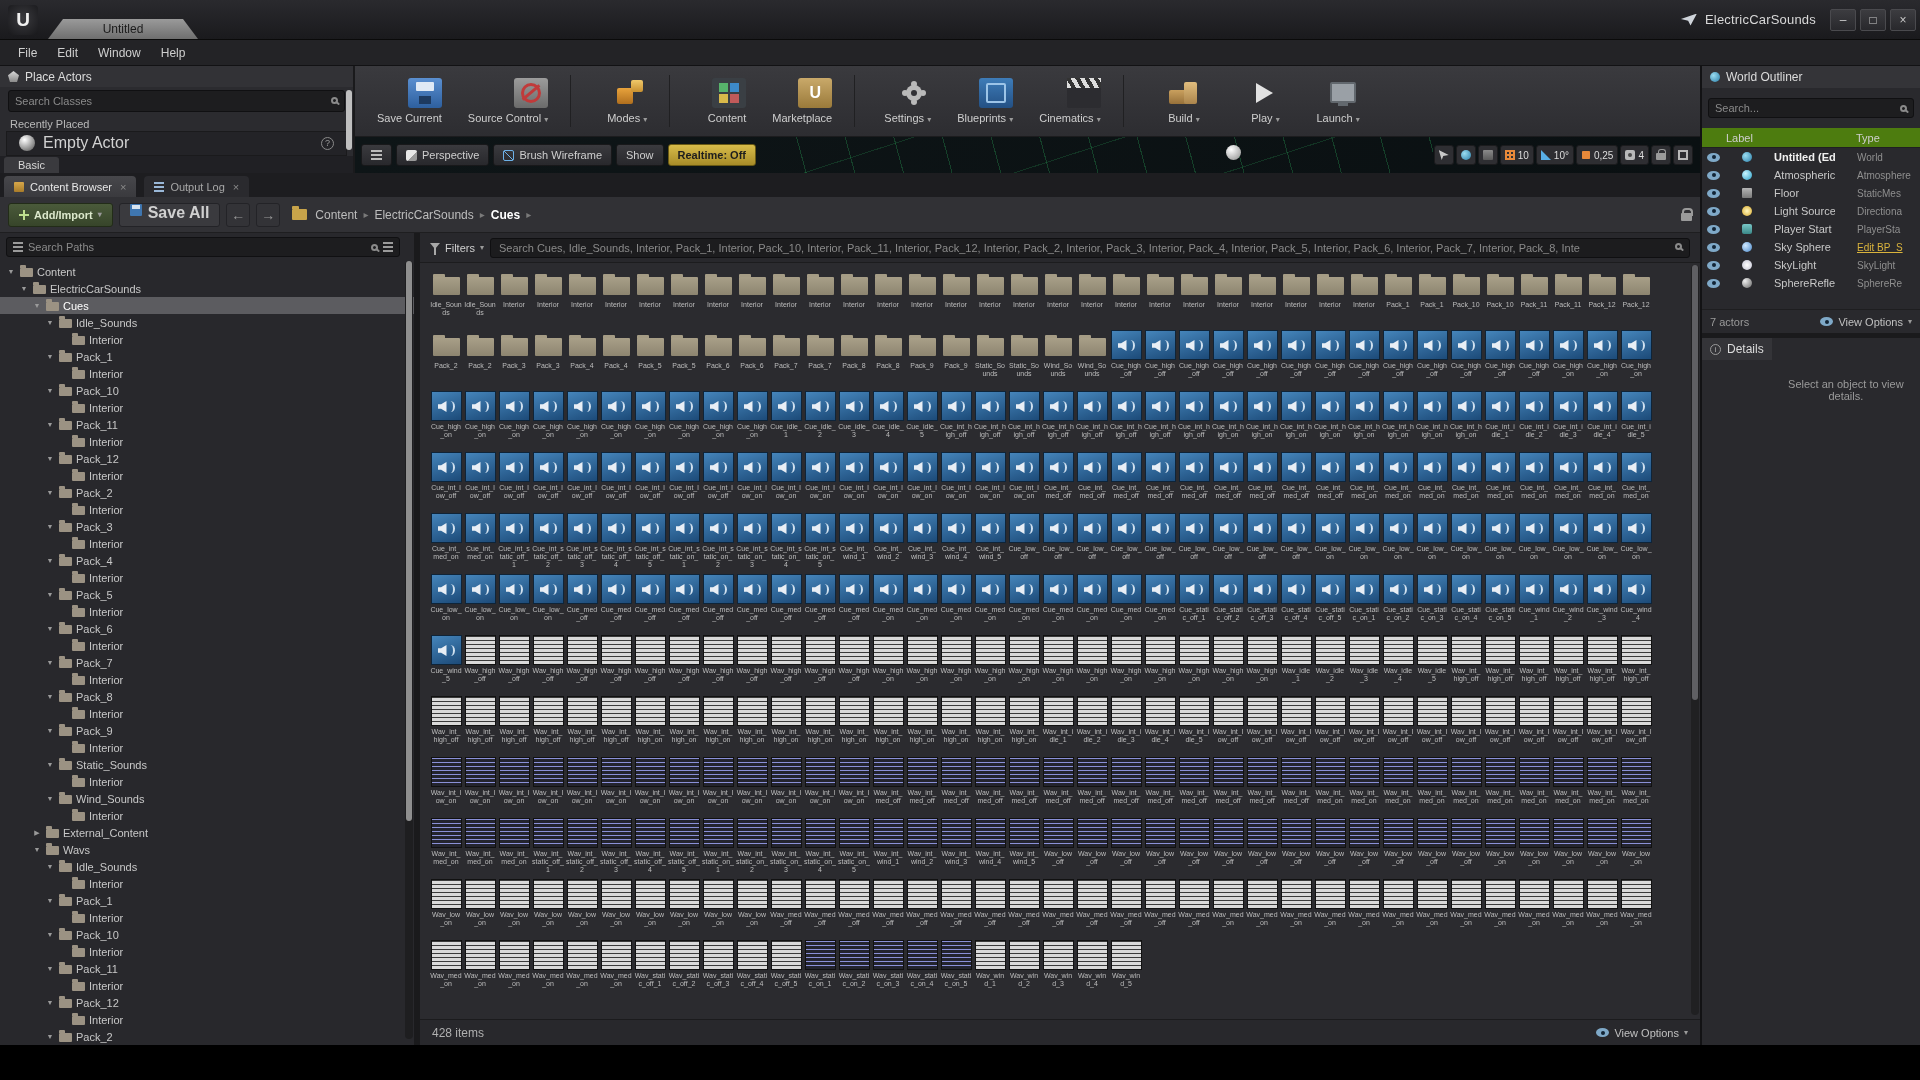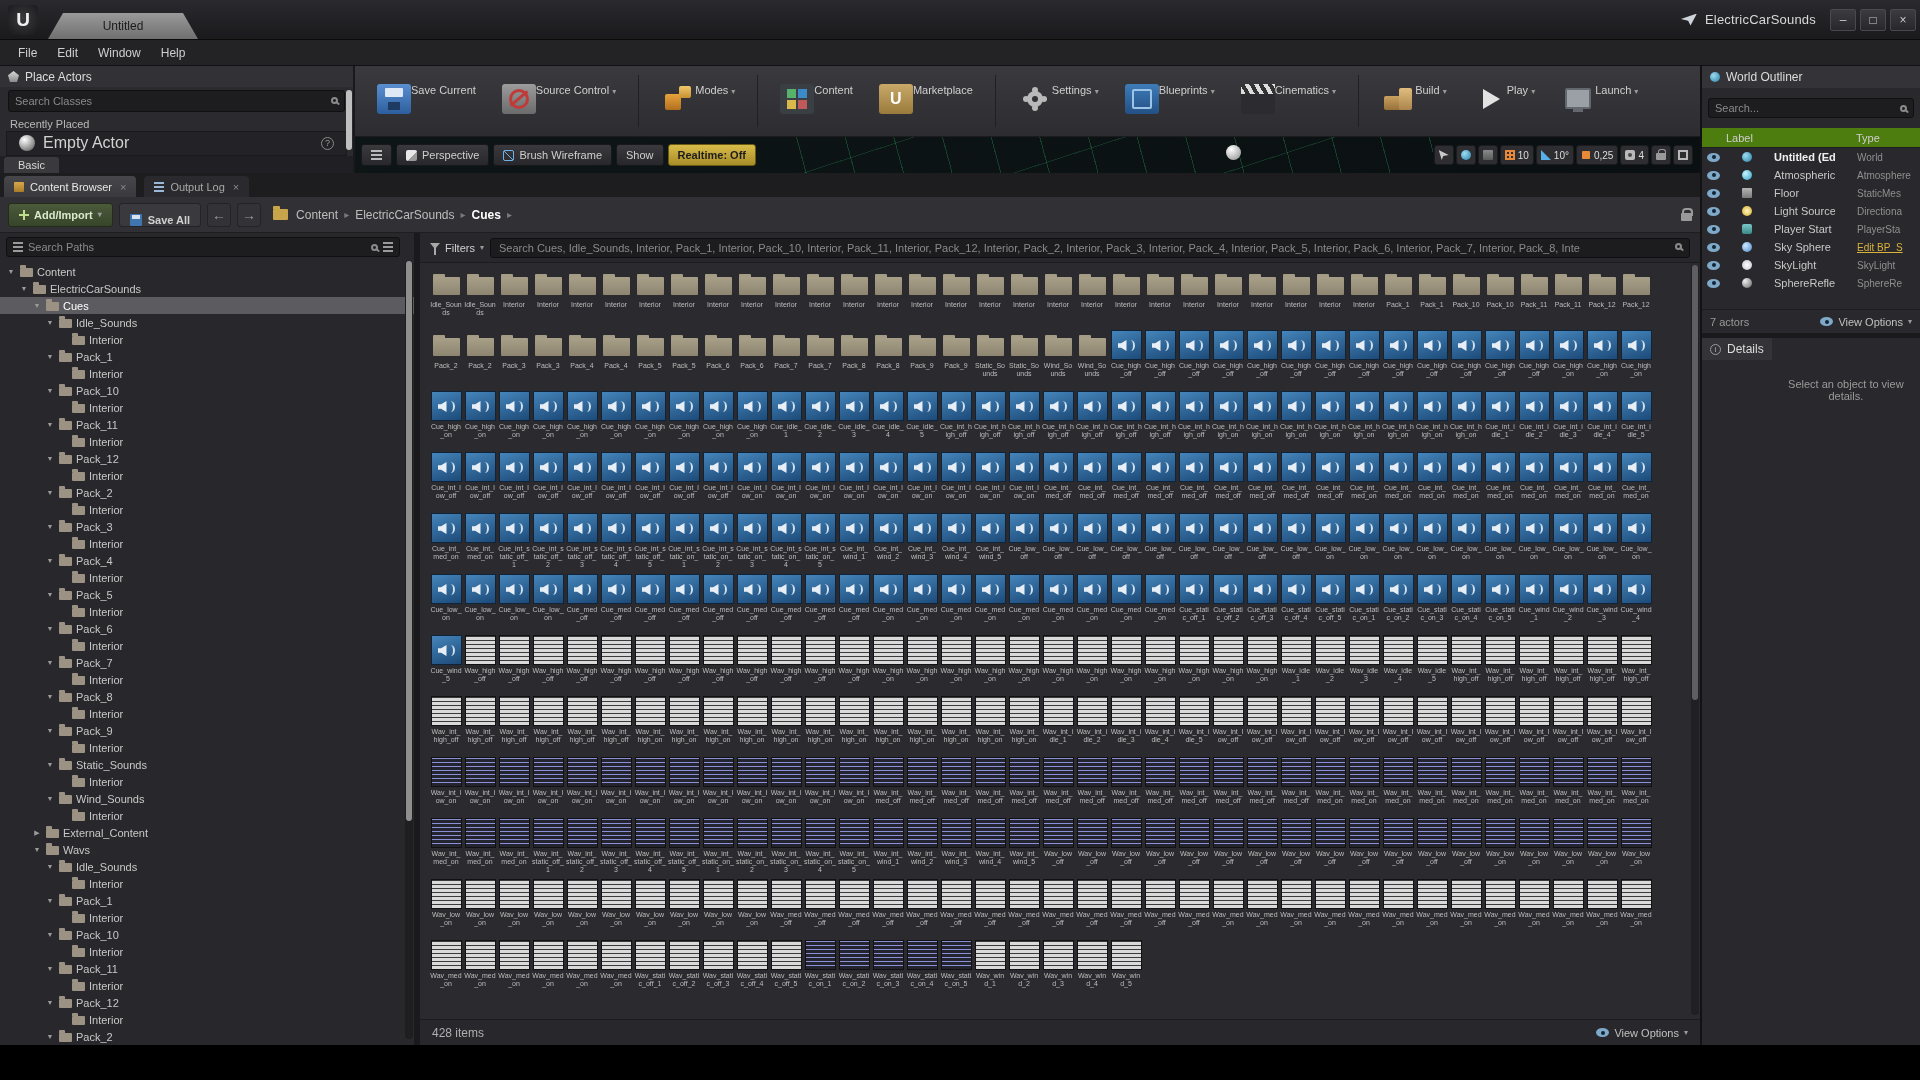--- a/index.html
+++ b/index.html
@@ -2,21 +2,21 @@
 <html><head>
 <meta charset="utf-8">
 <style>
   *{box-sizing:border-box;margin:0;padding:0}
   html,body{width:1920px;height:1080px;overflow:hidden;background:#000;font-family:"Liberation Sans",sans-serif;color:#c8c8c8;font-size:11px;-webkit-user-select:none;user-select:none}
   .root{width:1920px;height:1080px;display:flex;flex-direction:column;background:#141414}
 
   
   .titlebar{height:40px;background:linear-gradient(#2a2a2e,#1a1a1d);display:flex;align-items:center;border-bottom:1px solid #0a0a0a;flex:none}
   .ue-logo{width:30px;height:30px;margin:0 10px 0 8px;border-radius:4px;background:radial-gradient(circle at 50% 45%,#3a3a3e,#18181b);color:#f0f0f0;font-weight:bold;font-size:19px;display:flex;align-items:center;justify-content:center}
-  .wtab{align-self:flex-end;width:150px;height:26px;background:linear-gradient(#9a9a9a,#6f6f6f);clip-path:polygon(10% 0,90% 0,100% 100%,0 100%);color:#1c1c1c;font-size:12px;display:flex;align-items:center;justify-content:center}
+  .wtab{align-self:flex-end;width:150px;height:20px;background:linear-gradient(#9a9a9a,#6f6f6f);clip-path:polygon(10% 0,90% 0,100% 100%,0 100%);color:#1c1c1c;font-size:12px;display:flex;align-items:center;justify-content:center}
   .tb-space{flex:1}
   .feedback{width:16px;height:12px;background:#cfd4da;clip-path:polygon(0 45%,100% 0,60% 100%,45% 60%);margin-right:8px}
   .wtitle{font-size:13px;color:#d8d8d8;margin-right:14px;letter-spacing:.2px}
   .wbtn{width:26px;height:22px;border:1px solid #4a4a4e;background:linear-gradient(#3c3c40,#28282c);color:#c8c8c8;display:flex;align-items:center;justify-content:center;font-size:12px;margin-right:4px;border-radius:2px}
 
   
   .menubar{height:26px;background:#232326;display:flex;align-items:center;padding-left:8px;border-bottom:1px solid #121214;flex:none}
   .menu-item{padding:0 10px;font-size:12px;color:#cfcfcf;height:100%;display:flex;align-items:center}
 
   .main{flex:1;display:flex;min-height:0}
@@ -35,21 +35,21 @@
   .pa-item span.lbl{flex:1;color:#d2d2d2;font-size:16px}
   .help{width:13px;height:13px;border:1px solid #8a8a8a;border-radius:50%;color:#9a9a9a;font-size:9px;display:flex;align-items:center;justify-content:center}
   .help::after{content:'?'}
   .pa-foot{margin-top:auto;height:18px;background:#202024;display:flex;align-items:flex-end}
   .pa-tab{height:16px;padding:0 14px;background:#3a3a3e;color:#d8d8d8;font-size:11px;display:flex;align-items:center;border-radius:3px 3px 0 0;margin-left:4px}
   .pa-scroll{position:absolute;right:1px;top:24px;width:6px;height:60px;background:#bfbfbf;border-radius:3px}
 
   
   .toolbar-stack{flex:1;display:flex;flex-direction:column;min-width:0}
   .toolbar{height:71px;background:linear-gradient(#3a3a3e,#2d2d31);border-bottom:1px solid #1c1c1e;display:flex;align-items:center;padding:0 10px;gap:2px}
-  .tb-btn{display:flex;flex-direction:row;align-items:flex-start;justify-content:center;padding:4px 12px;min-width:78px}
+  .tb-btn{display:flex;flex-direction:column;align-items:flex-end;justify-content:center;padding:4px 12px;min-width:78px}
   .tb-label{font-size:11px;color:#cfcfcf;white-space:nowrap}
   .caret{font-size:8px;color:#9a9a9a}
   .tb-sep{width:1px;height:52px;background:#202022;margin:0 8px}
   .tbi{width:34px;height:30px;position:relative;margin-bottom:4px;flex:none}
   .tbi-save{background:linear-gradient(#5a8fd0,#2d5f9e);border-radius:3px}
   .tbi-save::before{content:'';position:absolute;left:8px;top:4px;right:8px;height:9px;background:#dfe9f5;border-radius:1px}
   .tbi-save::after{content:'';position:absolute;left:11px;bottom:4px;right:11px;height:8px;background:#1d3a60}
   .tbi-source-control{background:linear-gradient(#9c9c9c,#6b6b6b);border-radius:3px}
   .tbi-source-control::before{content:'';position:absolute;inset:5px 7px;border:3px solid #c03a3a;border-radius:50%}
   .tbi-source-control::after{content:'';position:absolute;left:6px;top:13px;width:22px;height:3px;background:#c03a3a;transform:rotate(-40deg)}
@@ -107,21 +107,21 @@
   .ticon-content-browser{background:linear-gradient(#d8a84a,#a87c2a);border-radius:1px}
   .ticon-output-log{background:repeating-linear-gradient(#9ab8d8 0 2px,transparent 2px 4px)}
 
   
   .content-browser{flex:1;display:flex;flex-direction:column;background:#2b2b2f;min-height:0}
   .cb-toolbar{height:36px;background:#313135;border-bottom:1px solid #1e1e20;display:flex;align-items:center;gap:6px;padding:0 8px;flex:none}
   .addimp{height:24px;display:flex;align-items:center;gap:5px;padding:0 10px;background:linear-gradient(#4a5a3a,#37452a);border:1px solid #222c18;border-radius:3px;color:#dce8cc;font-weight:bold;font-size:11px}
   .plus{width:10px;height:10px;position:relative}
   .plus::before{content:'';position:absolute;left:4px;top:0;width:2px;height:10px;background:#bede8e}
   .plus::after{content:'';position:absolute;left:0;top:4px;width:10px;height:2px;background:#bede8e}
-  .saveall{height:24px;display:flex;align-items:flex-end;gap:6px;padding:0 10px;background:#3a3a3e;border:1px solid #232327;border-radius:3px;color:#d0d0d0;font-weight:bold;font-size:11px}
+  .saveall{height:24px;display:flex;align-items:flex-start;gap:6px;padding:0 10px;background:#3a3a3e;border:1px solid #232327;border-radius:3px;color:#d0d0d0;font-weight:bold;font-size:16px}
   .floppy{width:12px;height:12px;background:#3f76b0;border-radius:1px;position:relative}
   .floppy::before{content:'';position:absolute;left:2px;top:1px;right:2px;height:4px;background:#d8e4f0}
   .navbtn{width:24px;height:24px;display:flex;align-items:center;justify-content:center;color:#9a9a9a;font-size:14px;background:#333337;border:1px solid #232327;border-radius:3px}
   .bc-folder{width:15px;height:11px;background:#c8a44a;border-radius:1px;position:relative;margin:0 2px 0 6px}
   .bc-folder::before{content:'';position:absolute;top:-3px;left:0;width:7px;height:3px;background:#c8a44a;border-radius:1px 1px 0 0}
   .breadcrumb{display:flex;align-items:center;gap:6px;font-size:12px}
   .bc-seg{color:#bdbdbd}
   .bc-cur{color:#fff;font-weight:bold}
   .bc-sep{color:#7a7a7a;font-size:10px}
   .lock{width:11px;height:8px;background:#9a9a9a;border-radius:1px;position:relative;margin-top:5px}

